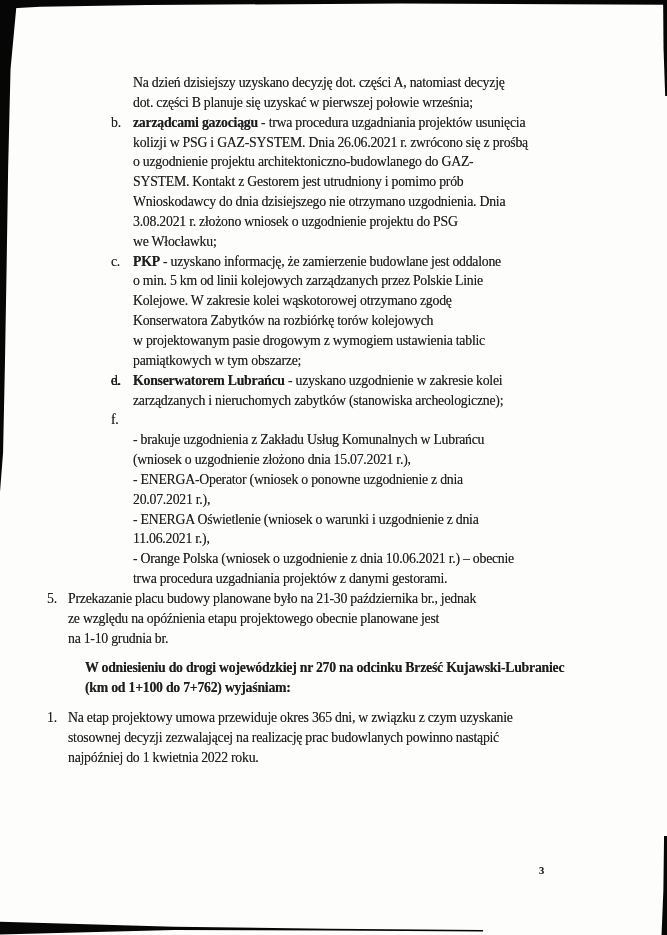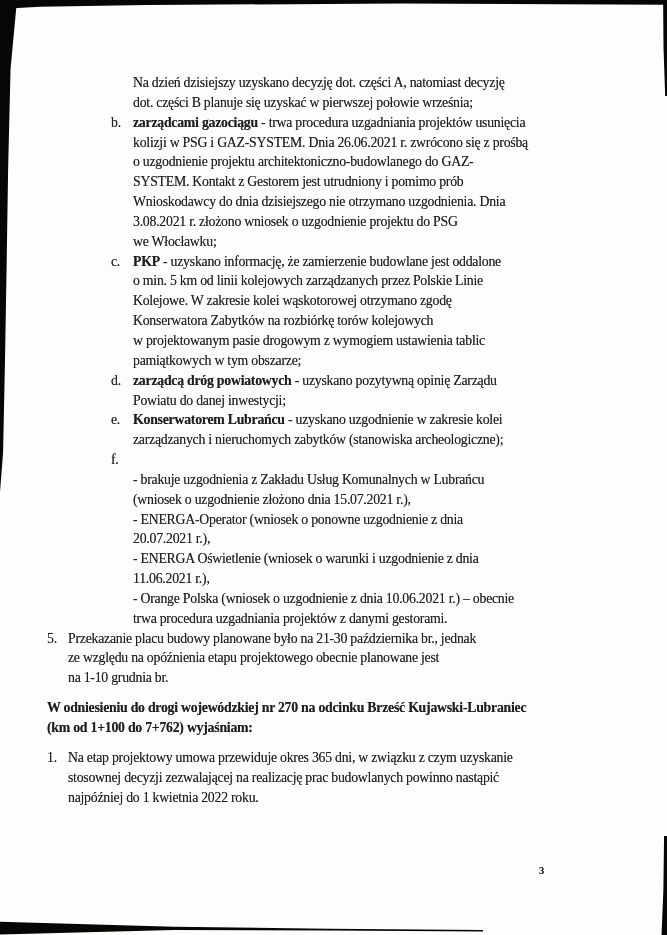--- a/index.html
+++ b/index.html
@@ -15,21 +15,21 @@
   .content{
     position:absolute;left:0;top:73px;width:667px;
     font-size:13.8px;line-height:19.85px;letter-spacing:-0.25px;
     text-shadow:0 0 0.5px rgba(25,25,25,0.55);
   }
   .row{position:relative;}
   .lettered{padding-left:133px;}
   .lettered .marker{position:absolute;left:111px;top:0;}
   .num{padding-left:68px;}
   .num .marker{position:absolute;left:47px;top:0;}
-  .flush{padding-left:47px;}
+  .flush{padding-left:66px;margin-left:19px;}
   .body{white-space:pre-line;}
   .lead{font-weight:bold;}
   .semibold{font-weight:600;}
   .mt{margin-top:10px;}
   .page-num{
     position:absolute;left:539px;top:865px;
     font-size:10.5px;font-weight:700;color:#222;
     text-shadow:0 0 0.5px rgba(25,25,25,0.5);
   }
   
@@ -69,22 +69,21 @@
 3.08.2021 r. złożono wniosek o uzgodnienie projektu do PSG
 we Włocławku;</span></span></div>
 
     <div class="row lettered"><span class="marker">c.</span><span class="body"><b class="lead">PKP</b><span> - uzyskano informację, że zamierzenie budowlane jest oddalone
 o min. 5 km od linii kolejowych zarządzanych przez Polskie Linie
 Kolejowe. W zakresie kolei wąskotorowej otrzymano zgodę
 Konserwatora Zabytków na rozbiórkę torów kolejowych
 w projektowanym pasie drogowym z wymogiem ustawienia tablic
 pamiątkowych w tym obszarze;</span></span></div>
 
-    <div class="row lettered"><span class="marker">d.</span><span class="body"><b class="lead">zarządcą dróg powiatowych</b><span> - uzyskano pozytywną opinię Zarządu
-Powiatu do danej inwestycji;</span></span></div>
+    <div class="row lettered"><span class="marker">d.</span></div>
 
     <div class="row lettered"><span class="marker">e.</span><span class="body"><b class="lead">Konserwatorem Lubrańcu</b><span> - uzyskano uzgodnienie w zakresie kolei
 zarządzanych i nieruchomych zabytków (stanowiska archeologiczne);</span></span></div>
 
     <div class="row lettered"><span class="marker">f.</span><span class="body"><span>
 - brakuje uzgodnienia z Zakładu Usług Komunalnych w Lubrańcu
 (wniosek o uzgodnienie złożono dnia 15.07.2021 r.),
 - ENERGA-Operator (wniosek o ponowne uzgodnienie z dnia
 20.07.2021 r.),
 - ENERGA Oświetlenie (wniosek o warunki i uzgodnienie z dnia

